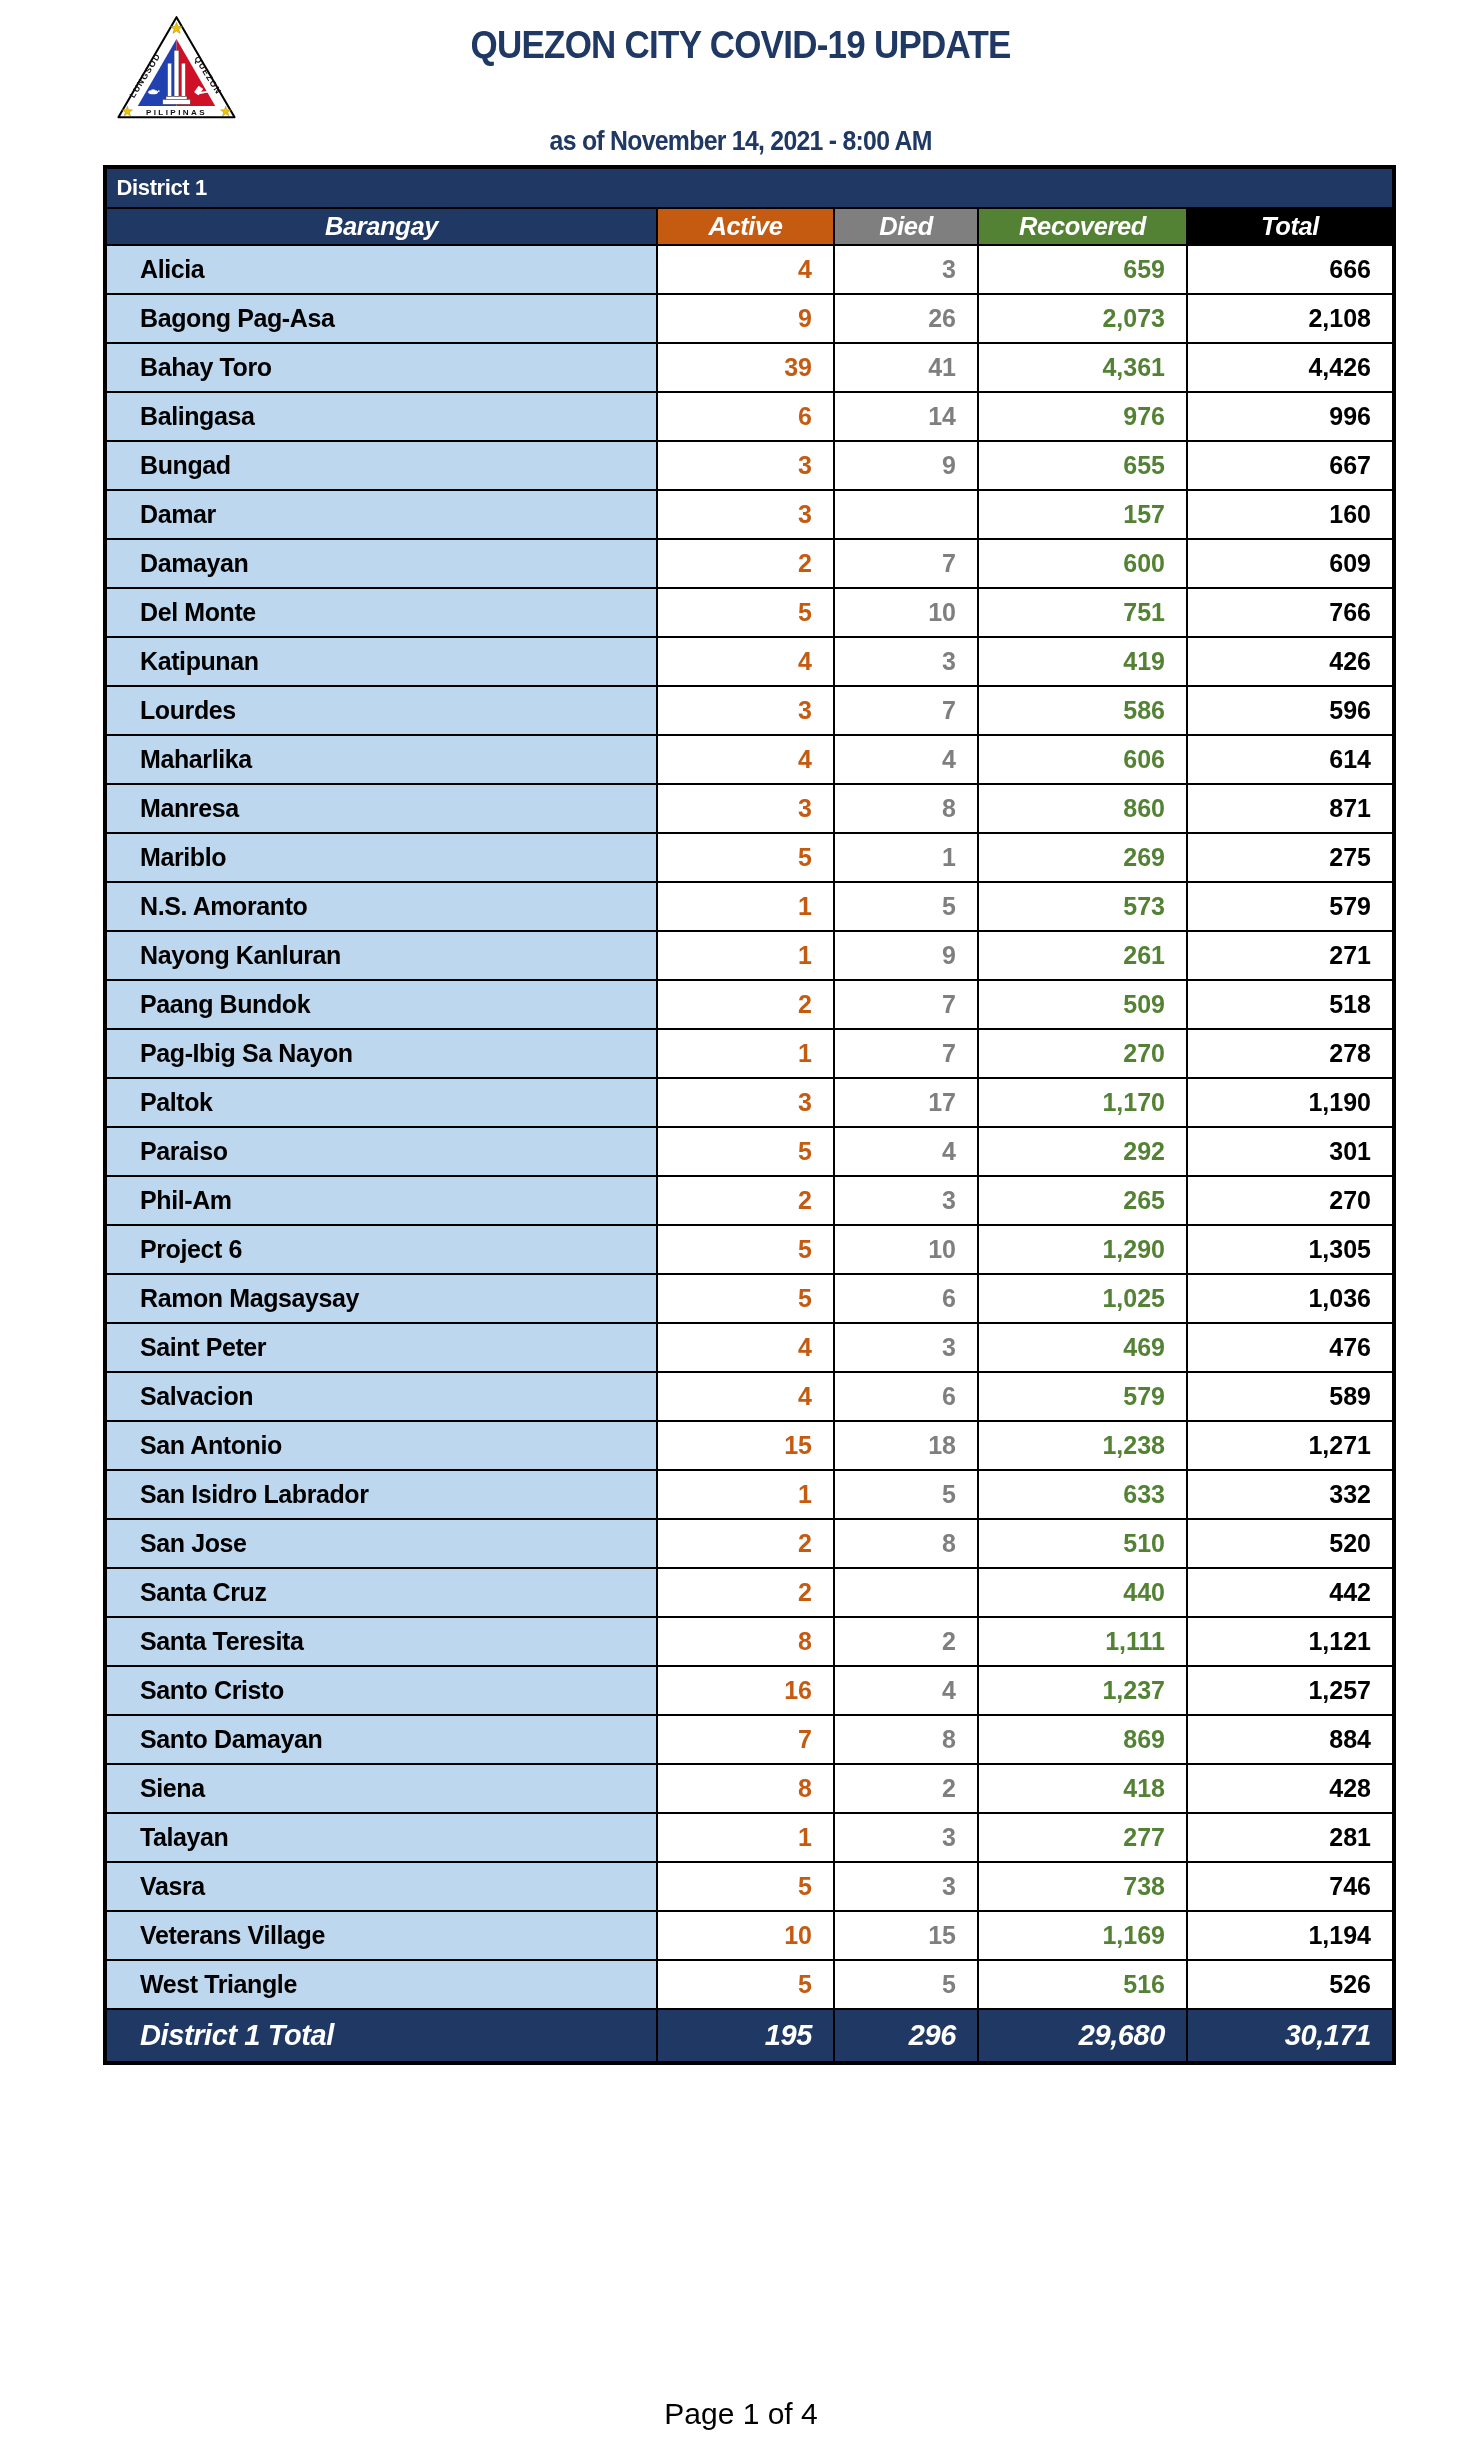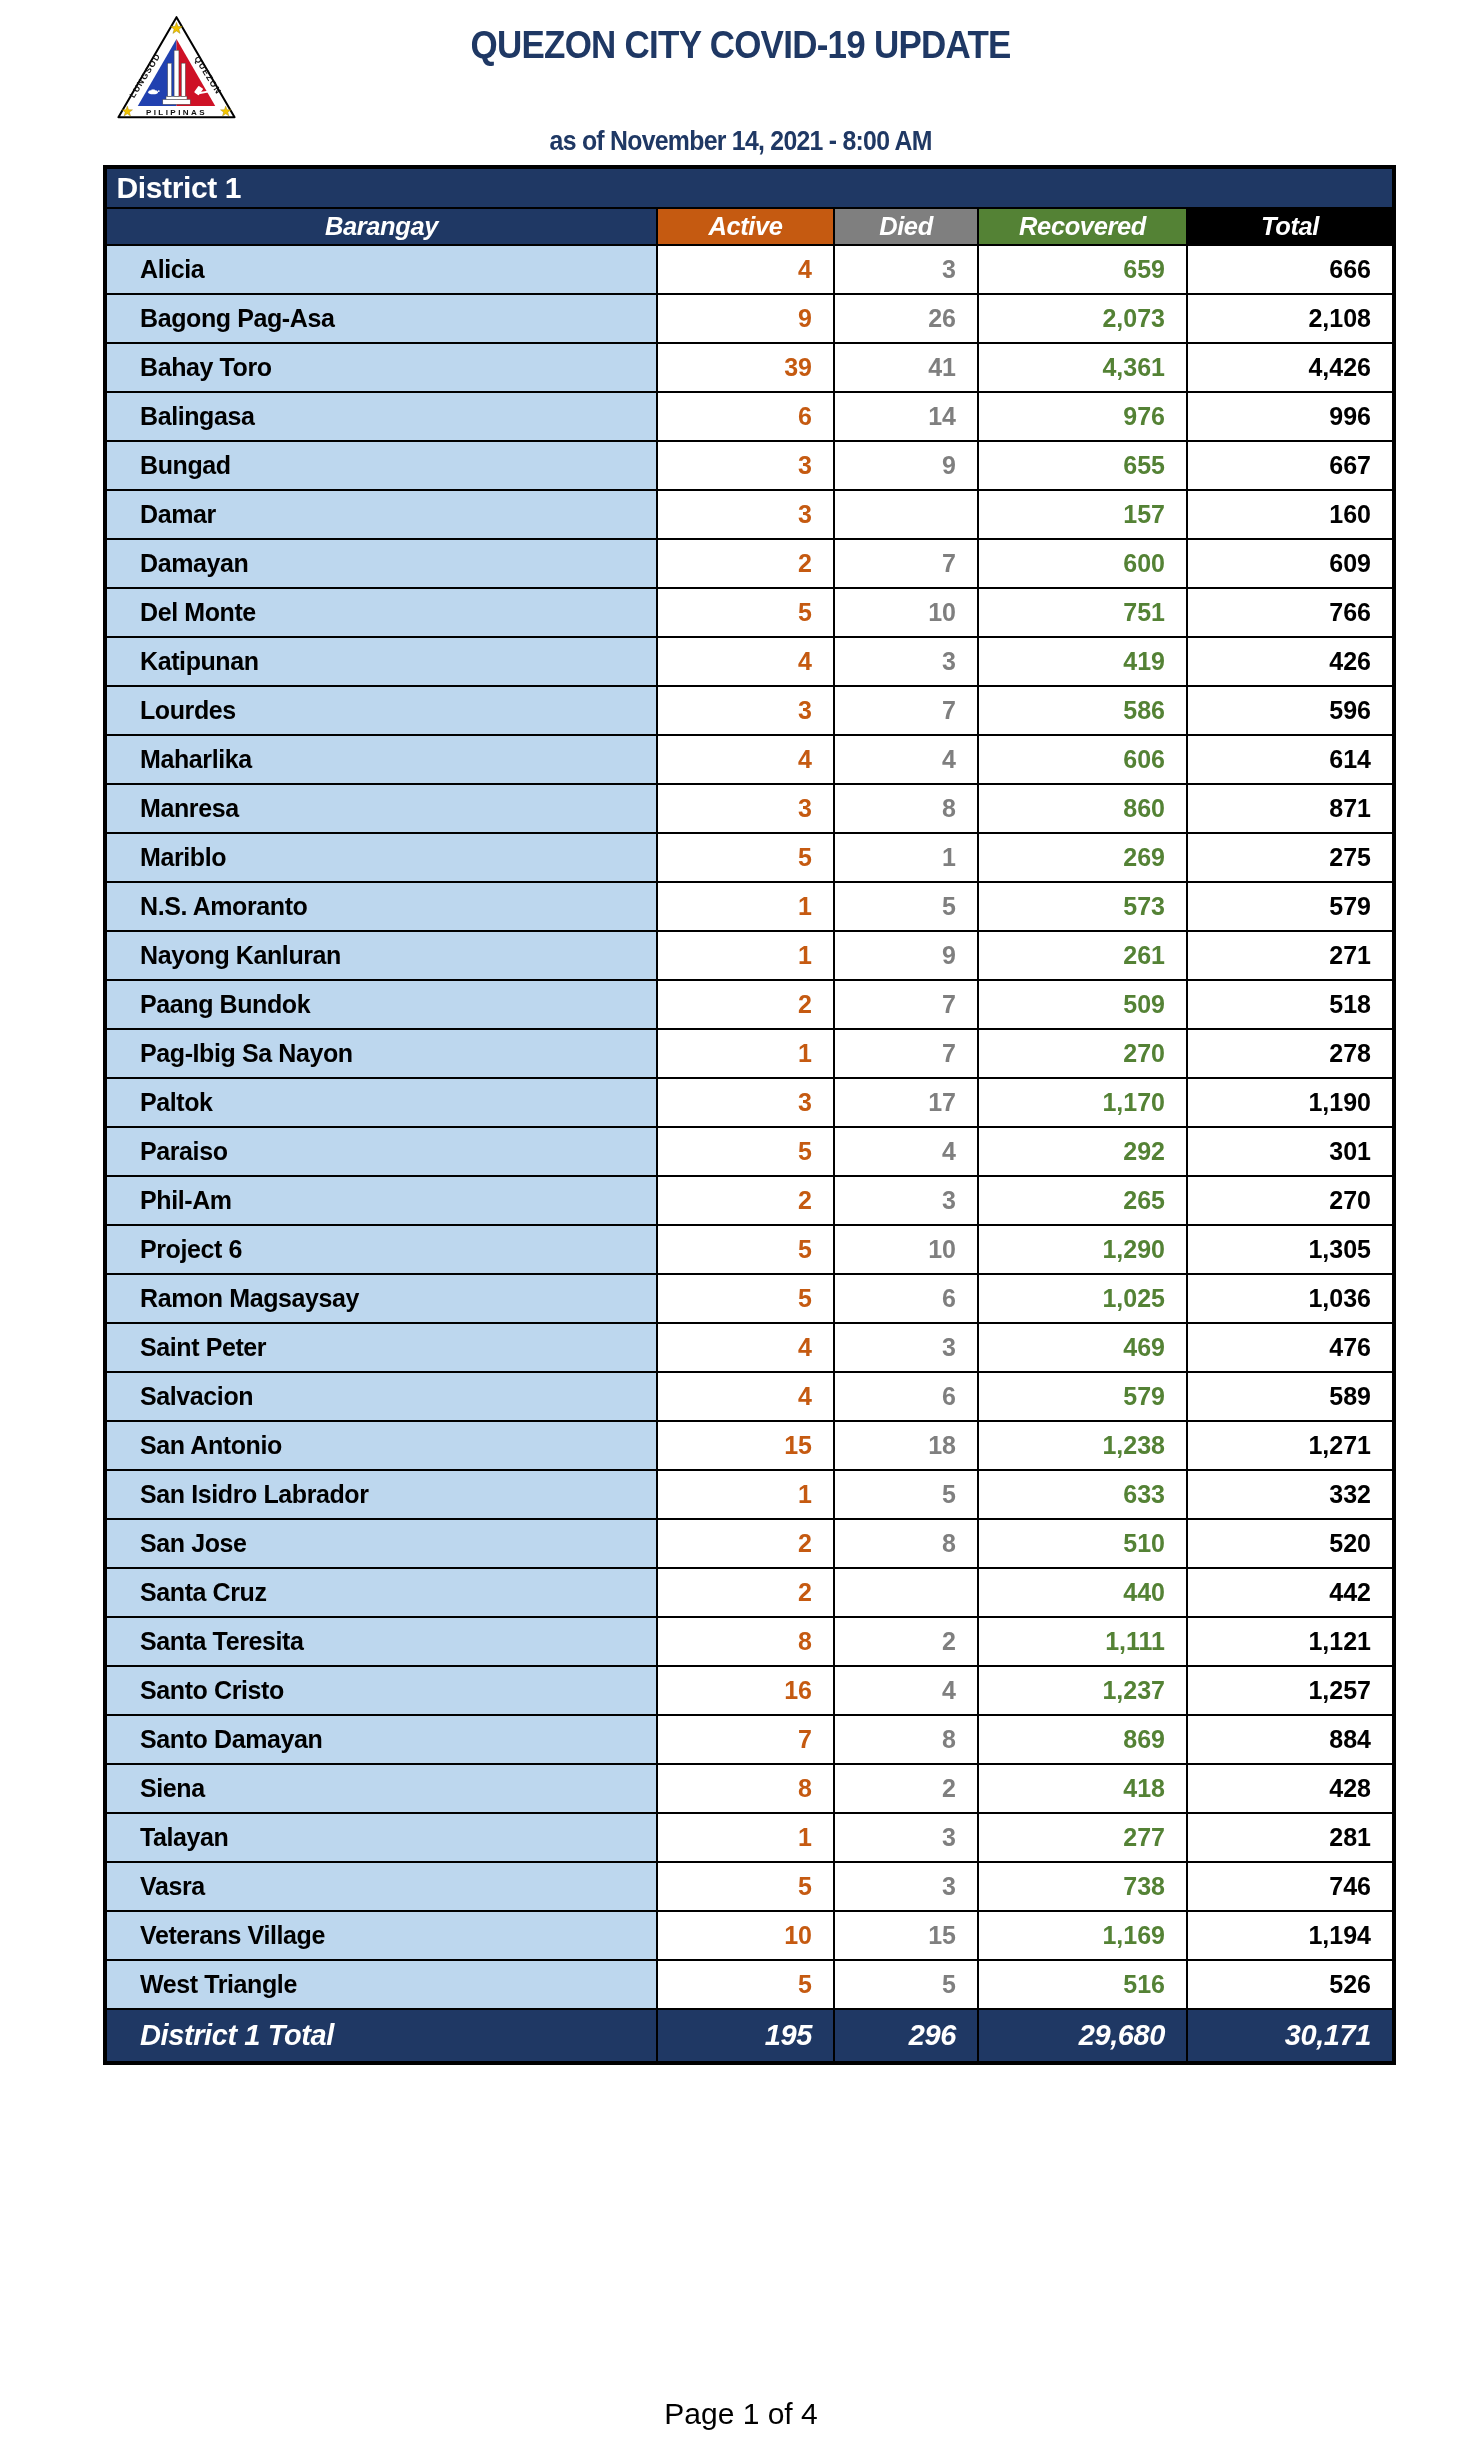--- a/index.html
+++ b/index.html
@@ -30,21 +30,21 @@
   
   .table-wrap { position:absolute; left:103px; top:165px; width:1289px; }
   table.covid {
     width:100%; border-collapse:collapse; table-layout:fixed;
     border:4.8px solid #000000;
   }
   table.covid th, table.covid td { border:2.4px solid #000000; vertical-align:middle; }
 
   .district-bar {
     background:#1F3864; color:#ffffff; text-align:left;
-    font-size:30px; font-weight:700; height:41px;
+    font-size:22px; font-weight:700; height:41px;
     padding-left:9.6px; letter-spacing:-0.4px;
   }
   tr.col-headers th {
     height:37px; color:#ffffff; font-size:25.5px; font-weight:700; font-style:italic;
     letter-spacing:-0.4px;
   }
   th.h-barangay  { background:#1F3864; }
   th.h-active    { background:#C55A11; }
   th.h-died      { background:#7F7F7F; }
   th.h-recovered { background:#548235; }

